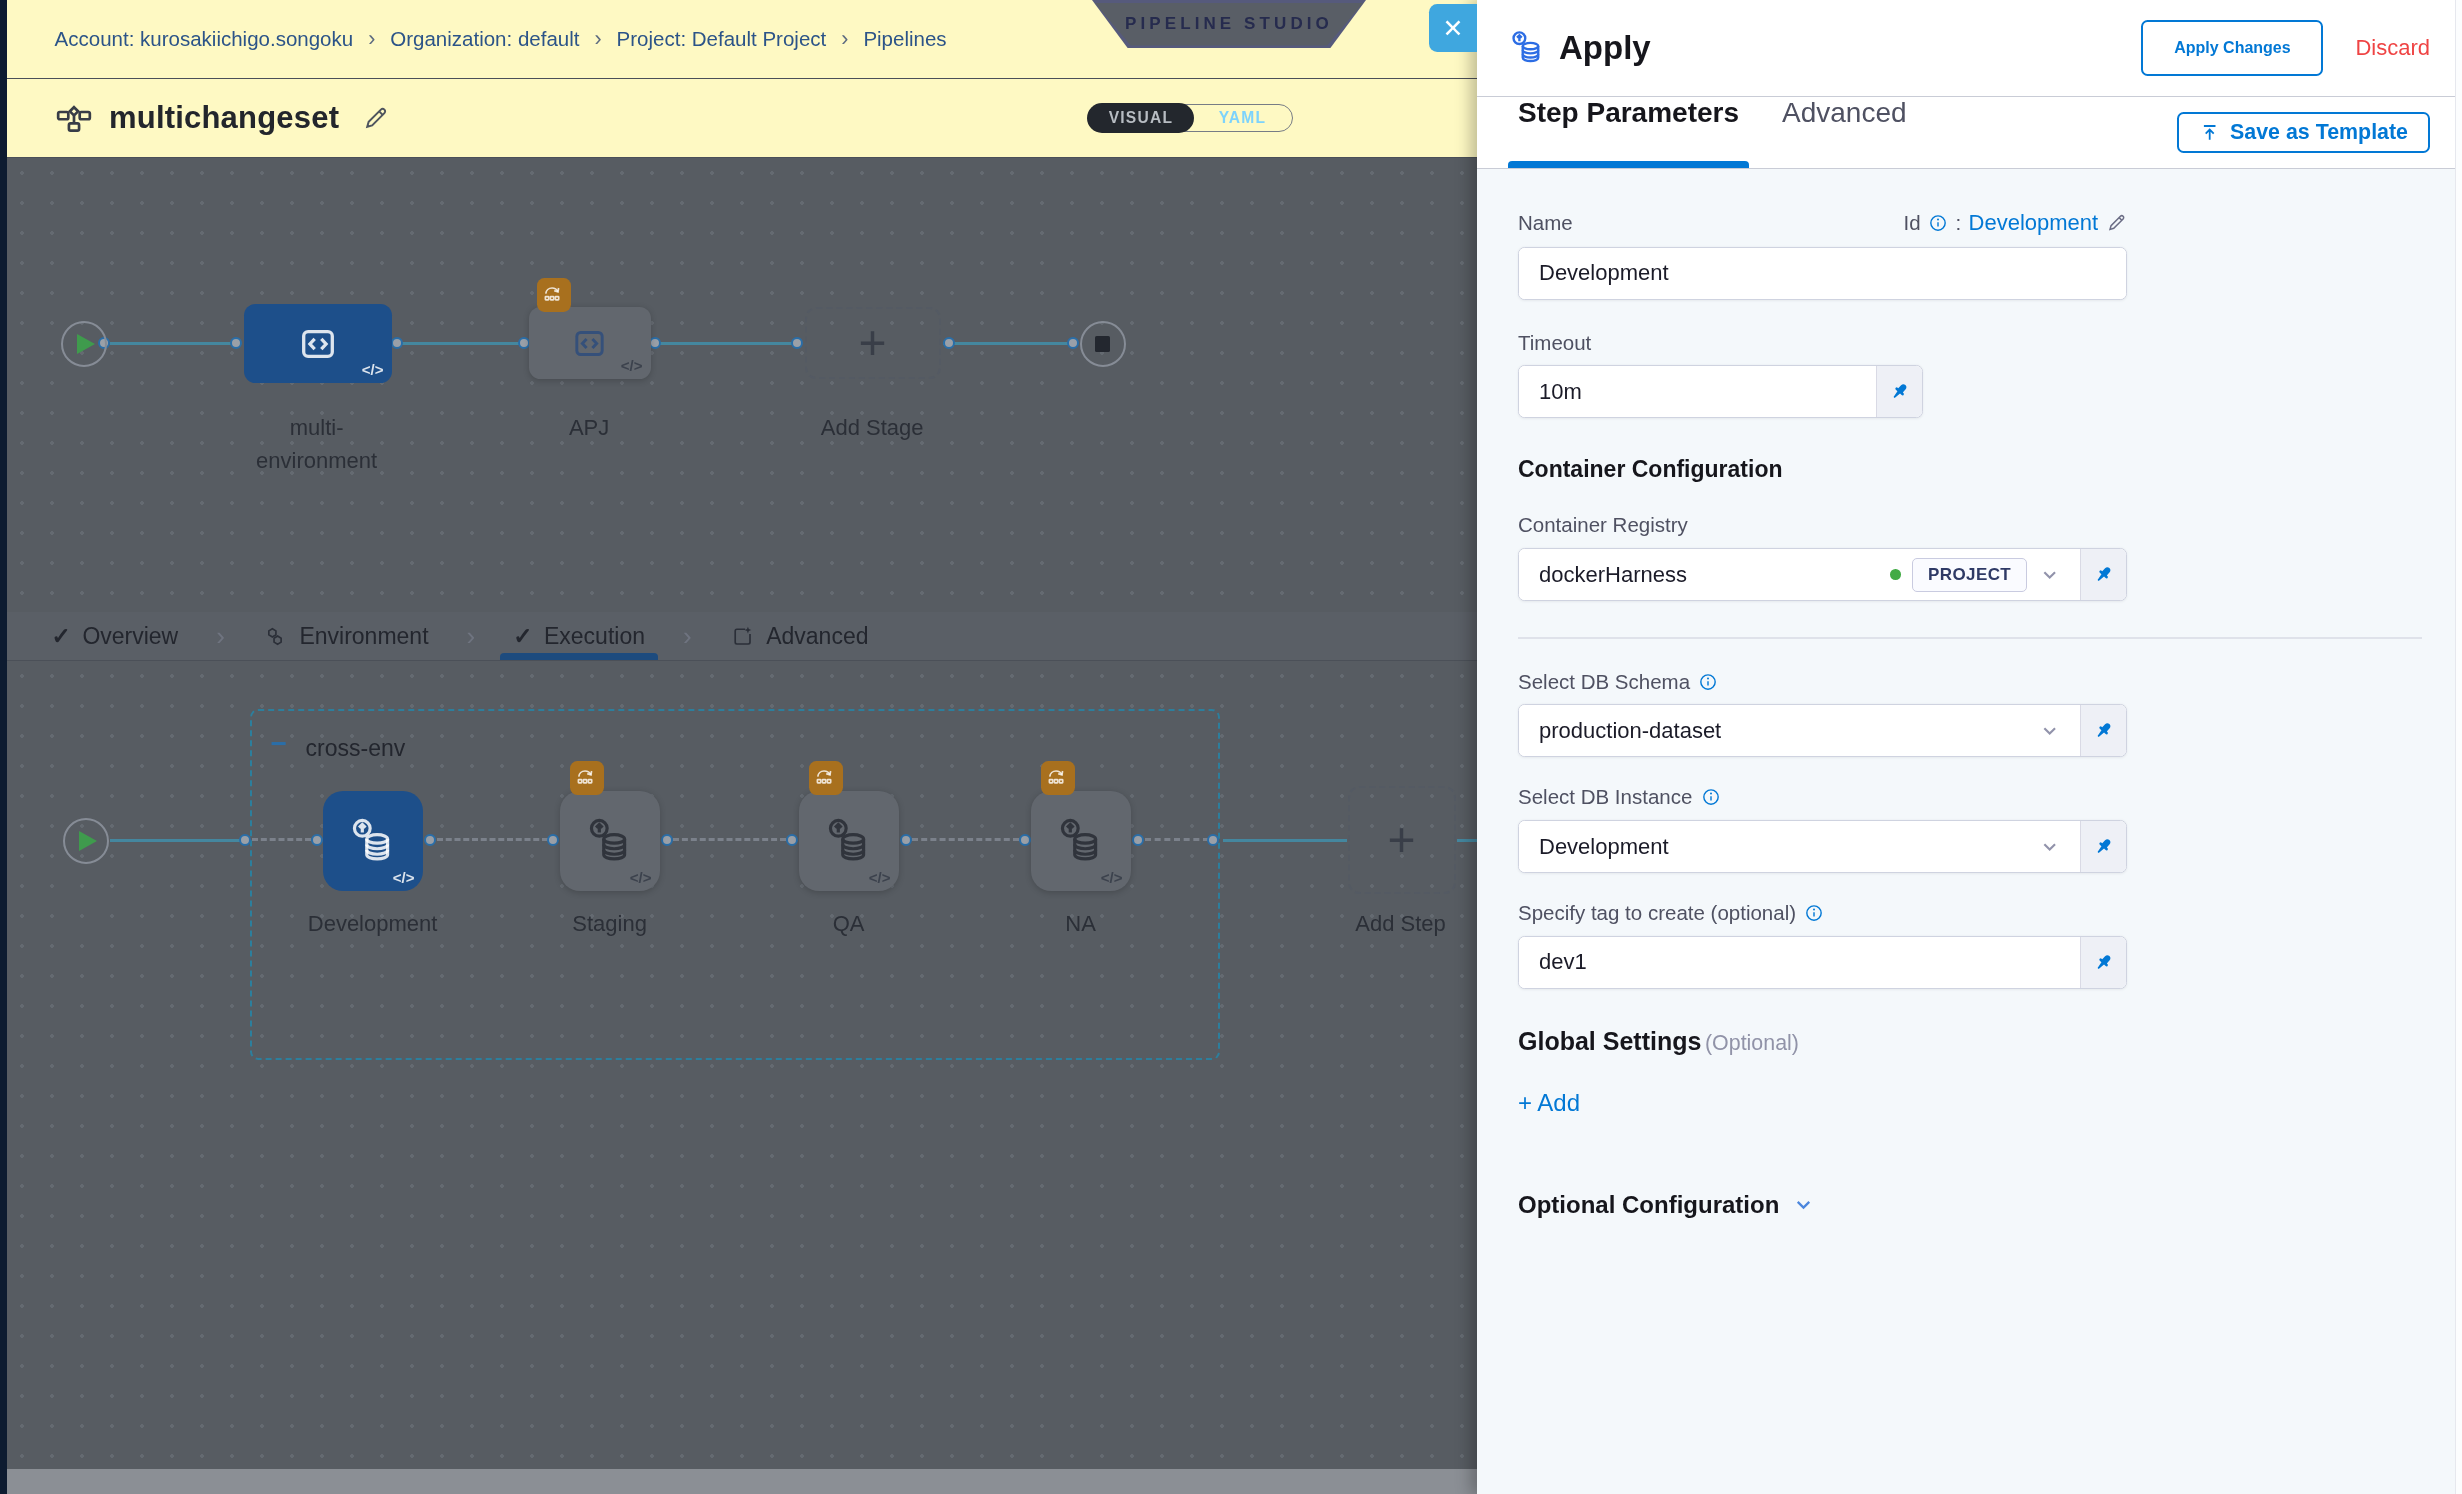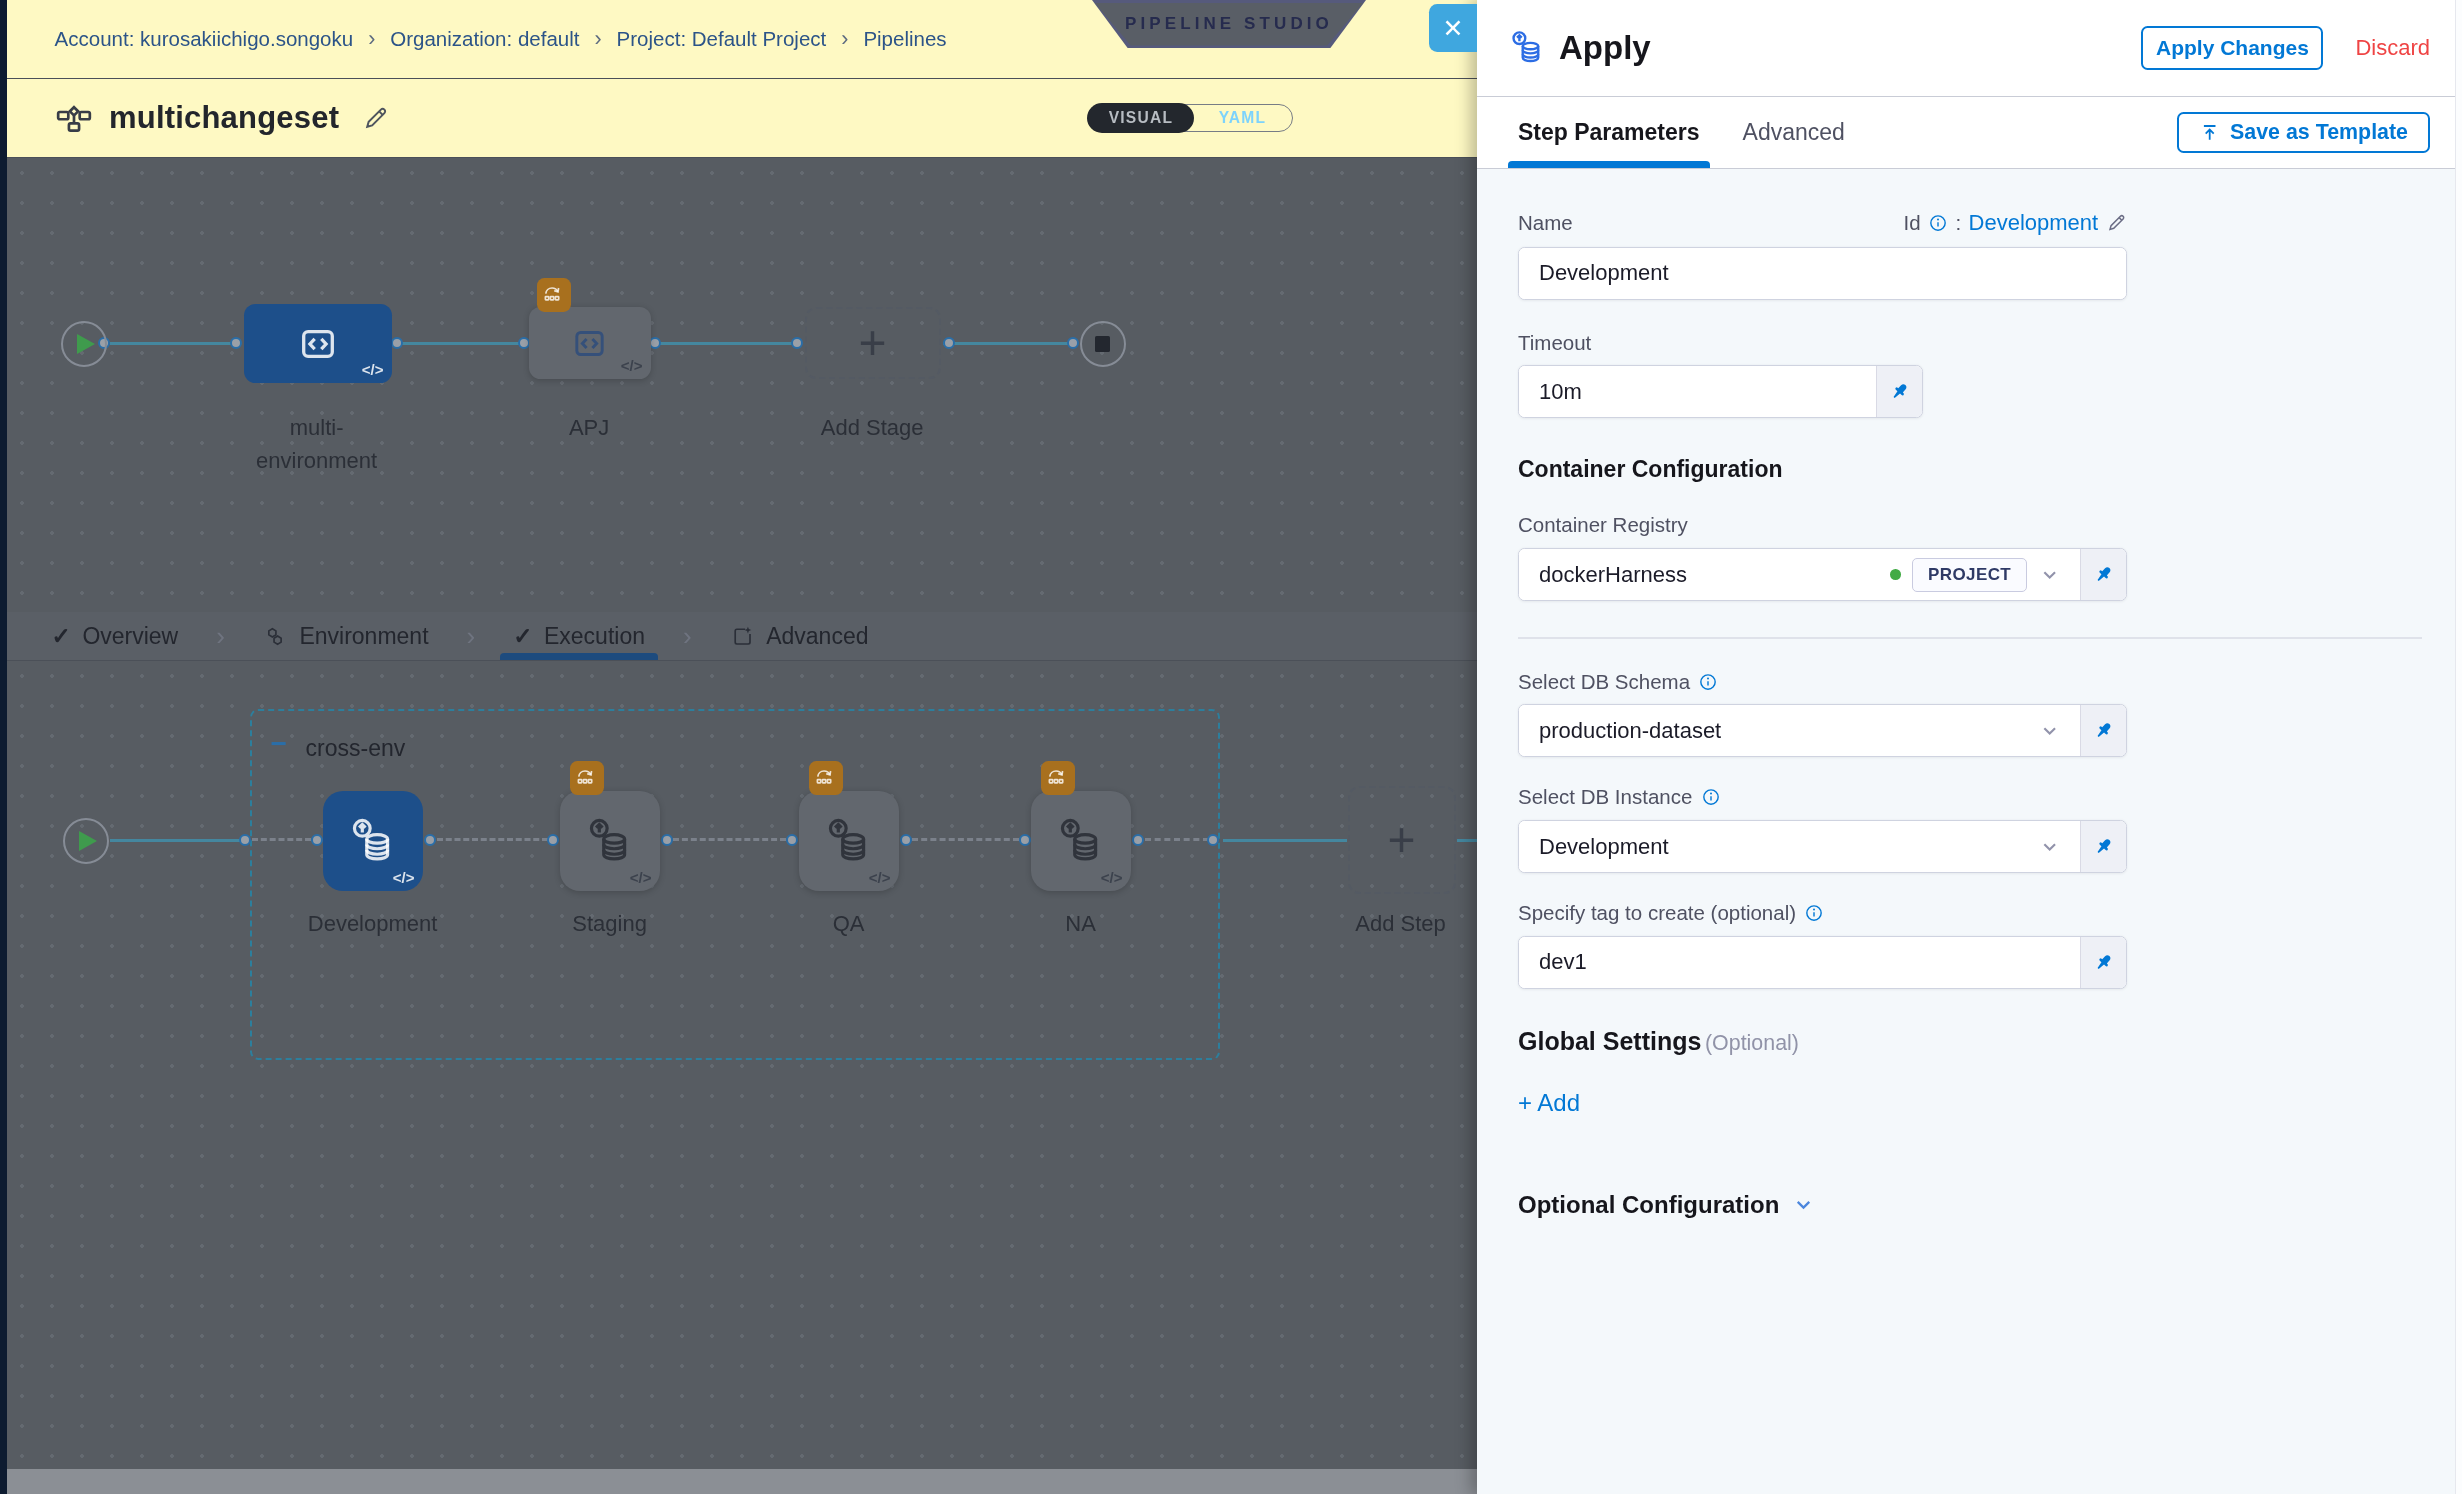--- a/index.html
+++ b/index.html
@@ -74,25 +74,25 @@
     box-shadow:-6.6px 0 15px rgba(0,0,0,.25);z-index:10;}
   .close-btn{position:absolute;left:-48px;top:4.1px;width:48px;height:48px;background:#3fa7df;
     border-radius:8.2px 0 0 8.2px;display:flex;align-items:center;justify-content:center;
     color:#fff;font-size:25px;z-index:11;}
   .d-header{position:absolute;left:0;top:0;right:0;height:97px;background:#fff;
     border-bottom:1.6px solid #c9ccd6;display:flex;align-items:center;padding:0 33px 0 31px;}
   .d-title-icon{width:38px;height:38px;color:#2c6de4;}
   .d-title{color:#16161c;font-size:33px;font-weight:800;margin-left:13px;}
   .btn-outline{border:2.1px solid #0278d5;border-radius:6.6px;background:#fff;color:#0278d5;
     font-weight:700;display:flex;align-items:center;justify-content:center;}
-  .apply-btn{margin-left:auto;width:182px;height:44px;font-size:21px;}
+  .apply-btn{margin-left:auto;width:182px;height:56px;font-size:16px;}
   .discard-link{color:#ef4444;font-size:22px;font-weight:400;margin-left:32px;}
   .d-tabbar{position:absolute;left:0;top:97px;right:0;height:72px;background:#fff;
     border-bottom:1.6px solid #c9ccd6;display:flex;align-items:center;padding:0 33px 0 41px;}
-  .d-tab{font-size:23px;position:relative;height:100%;display:flex;align-items:center;}
+  .d-tab{font-size:28px;position:relative;height:100%;display:flex;}
   .d-tab.active{color:#16161c;font-weight:700;}
   .d-tab.active::after{content:"";position:absolute;left:-10px;right:-10px;bottom:0;height:6.6px;
     background:#0278d5;border-radius:4.1px 4.1px 0 0;}
   .d-tab.idle{color:#4f5162;margin-left:43px;}
   .save-tpl{margin-left:auto;height:41px;padding:0 20px;font-size:21.4px;gap:10px;}
   .save-tpl svg{width:21.4px;height:21.4px;}
   .d-body{position:absolute;left:0;top:169px;right:0;bottom:0;padding:41px 38px 0 41px;overflow:hidden;}
   .f-label{color:#4f5162;font-size:20.5px;margin-bottom:10.7px;display:flex;align-items:center;gap:8.2px;}
   .info-ic{width:20px;height:20px;color:#0278d5;flex:0 0 auto;}
   .igroup{display:flex;height:53px;border:1.6px solid #cfd3e0;border-radius:6.6px;background:#fff;

